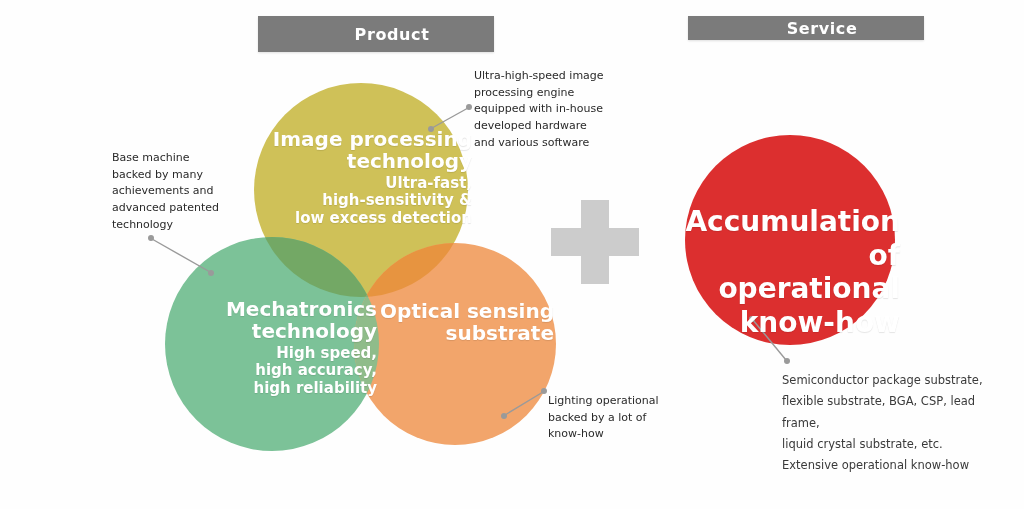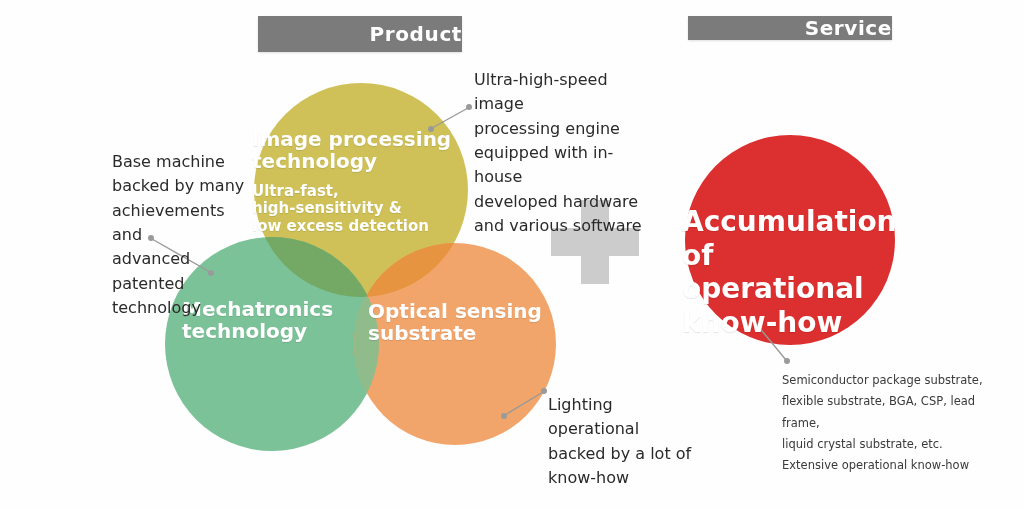--- a/index.html
+++ b/index.html
@@ -15,51 +15,52 @@
     font-family: "DejaVu Sans", "Liberation Sans", sans-serif;
     background: #fefefe;
   }
 
   
   .section-header {
     position: absolute;
     background: #7b7b7b;
     color: #ffffff;
     font-weight: bold;
-    font-size: 20px;
+    font-size: 16px;
     letter-spacing: 0.6px;
     display: flex;
     align-items: center;
-    justify-content: flex-end;
+    justify-content: center;
     box-shadow: 0 1px 2px rgba(0,0,0,0.12);
+    padding-left: 32px;
   }
   #hdr-product { left: 258px; top: 16px;  width: 204px; height: 36px; }
   #hdr-service { left: 688px; top: 16px;  width: 204px; height: 24px; }
 
   
   .venn { position: absolute; left: 0; top: 0; width: 1024px; height: 509px; }
 
   .circle-label {
     position: absolute;
-    text-align: left;
+    text-align: right;
     color: #ffffff;
     pointer-events: none;
     text-shadow: 0 1px 1px rgba(0,0,0,0.10);
   }
   .circle-title {
     font-size: 20px;
     font-weight: bold;
     line-height: 1.12;
     white-space: pre-line;
   }
   .circle-sub {
     font-size: 15px;
     font-weight: bold;
     line-height: 1.18;
-    margin-top: 10px;
+    margin-top: 2px;
     white-space: pre-line;
   }
 
   
   #lbl-image   { left: 252px; top: 128px; width: 220px; }
   
   #lbl-mecha   { left: 182px; top: 298px; width: 195px; }
   
   #lbl-optical { left: 368px; top: 300px; width: 186px; }
   
@@ -78,21 +79,21 @@
     position: absolute;
     background: #cccccc;
   }
   #plus-sign .bar-h { left: 0;    top: 28px; width: 88px; height: 28px; }
   #plus-sign .bar-v { left: 30px; top: 0;    width: 28px; height: 84px; }
 
   
   .annotation {
     position: absolute;
     color: #2a2a2a;
-    font-size: 16px;
+    font-size: 11px;
     line-height: 1.52;
     white-space: pre-line;
   }
   #ann-base     { left: 112px; top: 150px; width: 136px; }
   #ann-engine   { left: 474px; top: 68px;  width: 180px; }
   #ann-lighting { left: 548px; top: 393px; width: 160px; }
   #ann-semi     { left: 782px; top: 370px; width: 230px; font-size: 11.5px; line-height: 1.85; color: #3a3a3a; }
 </style>
 </head>
 <body>
@@ -165,20 +166,23 @@
   <div class="circle-title">Image processing
 technology</div>
   <div class="circle-sub">Ultra-fast,
 high-sensitivity &amp;
 low excess detection</div>
 </div>
 
 <div class="circle-label" id="lbl-mecha">
   <div class="circle-title">Mechatronics
 technology</div>
+  <div class="circle-sub">High speed,
+high accuracy,
+high reliability</div>
 </div>
 
 <div class="circle-label" id="lbl-optical">
   <div class="circle-title">Optical sensing
 substrate</div>
 </div>
 
 <div class="circle-label" id="lbl-accum">
   <div class="circle-title">Accumulation of
 operational

